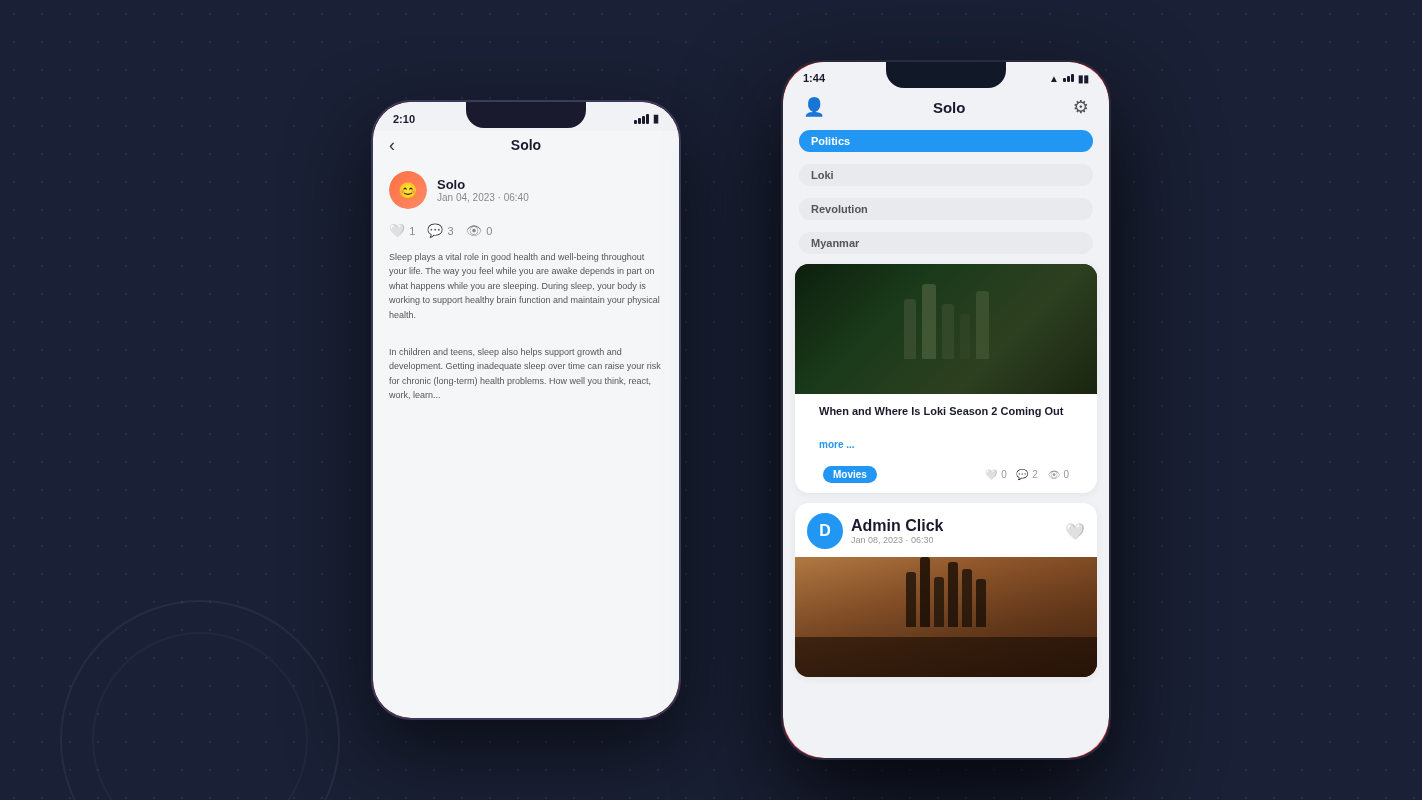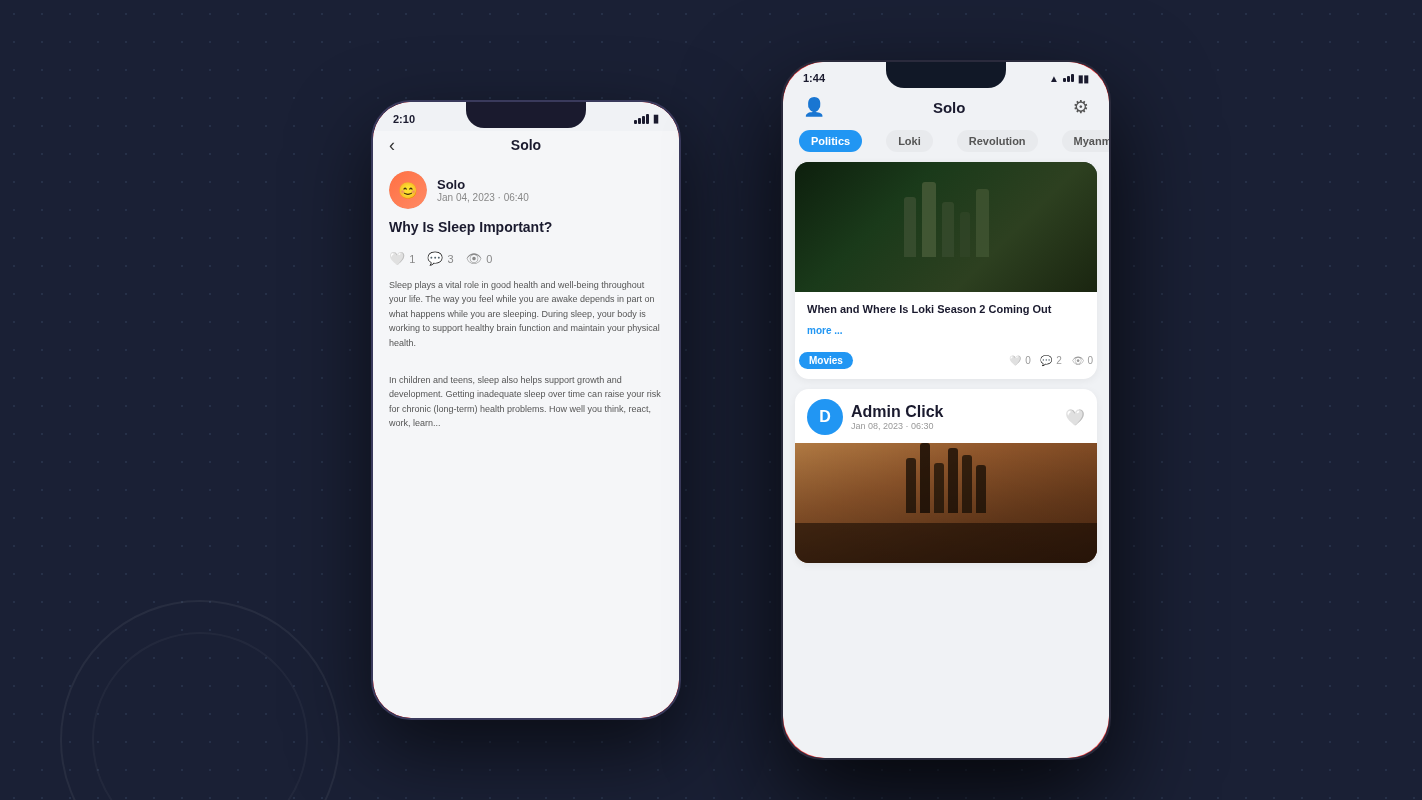--- a/index.html
+++ b/index.html
@@ -264,24 +264,25 @@
       justify-content: space-between;
       padding: 6px 20px 8px;
       background: #f0f2f5;
     }
     .front-nav .nav-icon { font-size: 18px; color: #555; cursor: pointer; }
     .front-nav .nav-title { font-size: 15px; font-weight: 700; color: #1a1a2e; }
 
     
     .categories {
       display: flex;
-      gap: 24px;
+      gap: 12px;
       padding: 4px 16px 10px;
       overflow-x: auto;
       scrollbar-width: none;
+      flex-direction: column;
     }
     .category-pill {
       padding: 5px 12px;
       border-radius: 20px;
       font-size: 11px;
       font-weight: 600;
       white-space: nowrap;
       cursor: pointer;
     }
     .category-pill.active { background: #2196f3; color: white; }
@@ -334,21 +335,21 @@
       color: #1a1a2e;
       line-height: 1.4;
       margin-bottom: 4px;
     }
     .news-more { font-size: 10px; color: #2196f3; font-weight: 600; }
 
     .news-footer {
       display: flex;
       align-items: center;
       justify-content: space-between;
-      padding: 6px 4px 10px;
+      padding: 6px 28px 10px;
     }
     .tag-pill {
       padding: 3px 10px;
       border-radius: 20px;
       font-size: 10px;
       font-weight: 600;
       background: #2196f3;
       color: white;
     }
     .news-stats {
@@ -429,21 +430,20 @@
         <div class="post-header">
           <div class="avatar-circle">
             <div class="avatar-img-back">😊</div>
           </div>
           <div class="post-meta">
             <div class="username">Solo</div>
             <div class="date">Jan 04, 2023 · 06:40</div>
           </div>
         </div>
 
-        <div class="post-title">Why Is Sleep Important?</div>
 
 
         <div class="post-actions">
           <div class="action-item">
             <span class="action-icon">🤍</span>
             <span>1</span>
           </div>
           <div class="action-item">
             <span class="action-icon">💬</span>
             <span>3</span>
@@ -499,21 +499,21 @@
             <div style="position:relative;display:flex;gap:6px;align-items:flex-end;padding-bottom:15px;">
               <div style="width:12px;height:60px;background:rgba(60,80,50,0.8);border-radius:3px 3px 0 0;"></div>
               <div style="width:14px;height:75px;background:rgba(70,90,55,0.85);border-radius:3px 3px 0 0;"></div>
               <div style="width:12px;height:55px;background:rgba(55,75,45,0.8);border-radius:3px 3px 0 0;"></div>
               <div style="width:10px;height:45px;background:rgba(50,70,40,0.7);border-radius:3px 3px 0 0;"></div>
               <div style="width:13px;height:68px;background:rgba(65,85,50,0.8);border-radius:3px 3px 0 0;"></div>
             </div>
           </div>
 
           <div class="news-body">
-            <div style="display:flex;gap:4px;align-items:center;flex-wrap:wrap;">
+            <div style="display:flex;gap:16px;align-items:center;flex-wrap:wrap;margin-left:12px;">
               <span class="news-title">When and Where Is Loki Season 2 Coming Out</span>
               <span class="news-more">more ...</span>
             </div>
           </div>
 
           <div class="news-footer">
             <div class="tag-pill">Movies</div>
             <div class="news-stats">
               <div class="stat">
                 <span>🤍</span>

